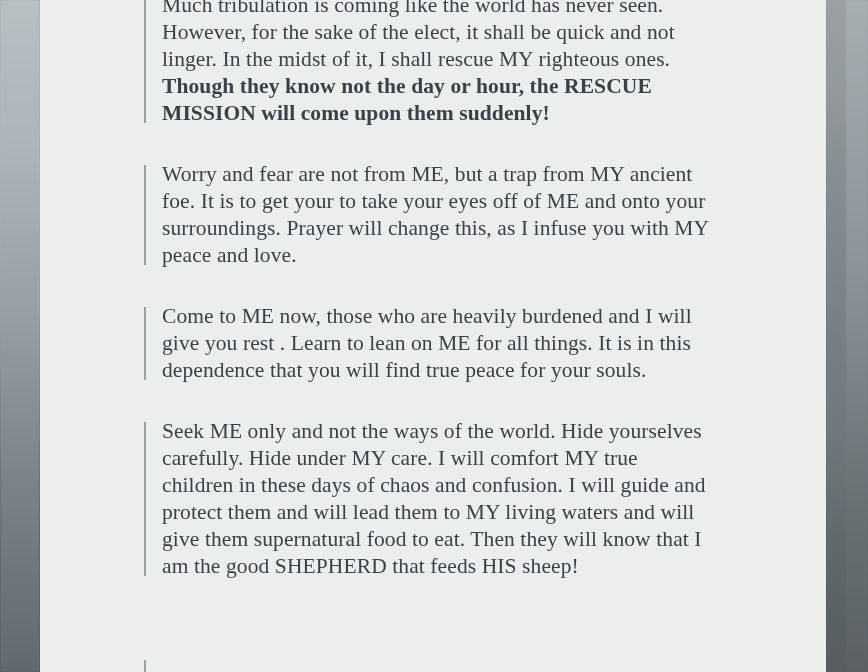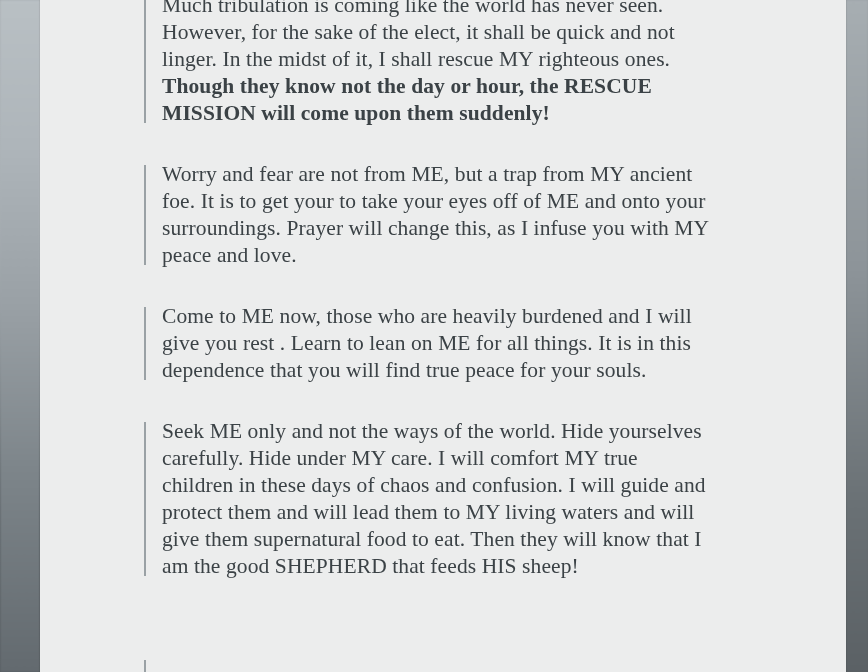--- a/index.html
+++ b/index.html
@@ -57,21 +57,20 @@
 
   
   .sheet {
     position: absolute;
     left: 40px;
     top: 0;
     width: 786px;
     height: 672px;
     background: #eceded;
     box-shadow: 0 0 0 1px rgba(0,0,0,0.04);
-    padding-left: 20px;
   }
   .sheet-inner {
     position: absolute;
     left: 18px;
     top: 0;
     width: 750px;
     height: 672px;
     background: #eceded;
   }
 

